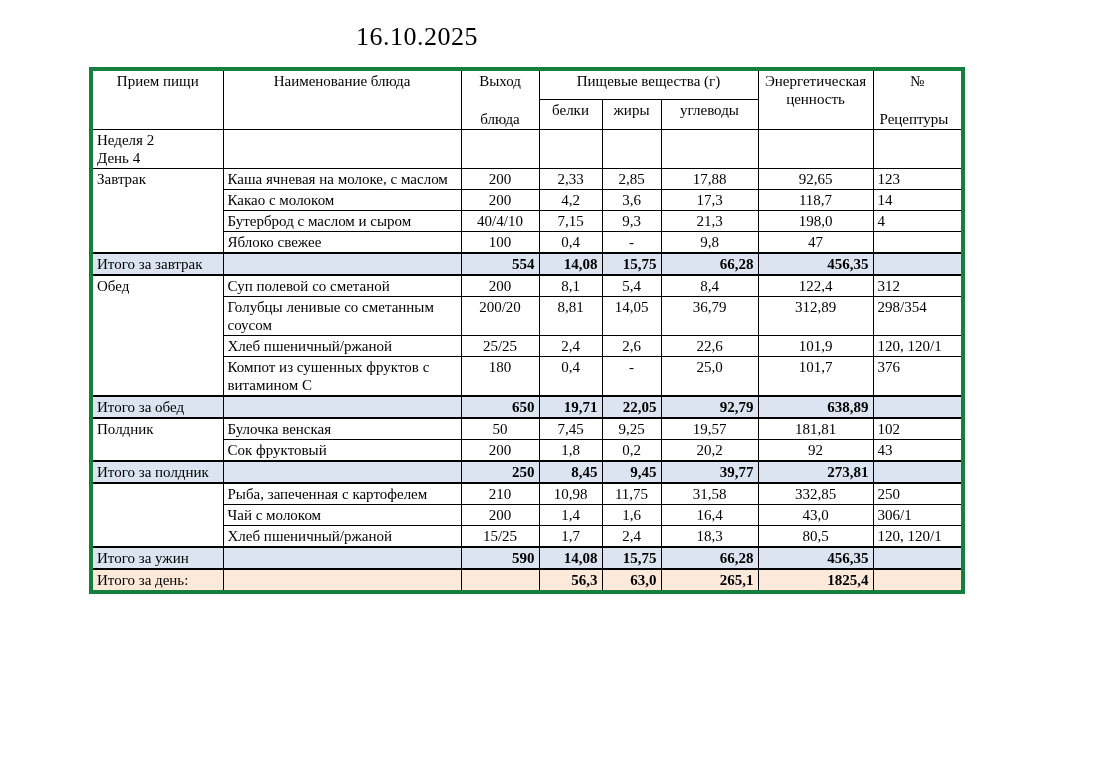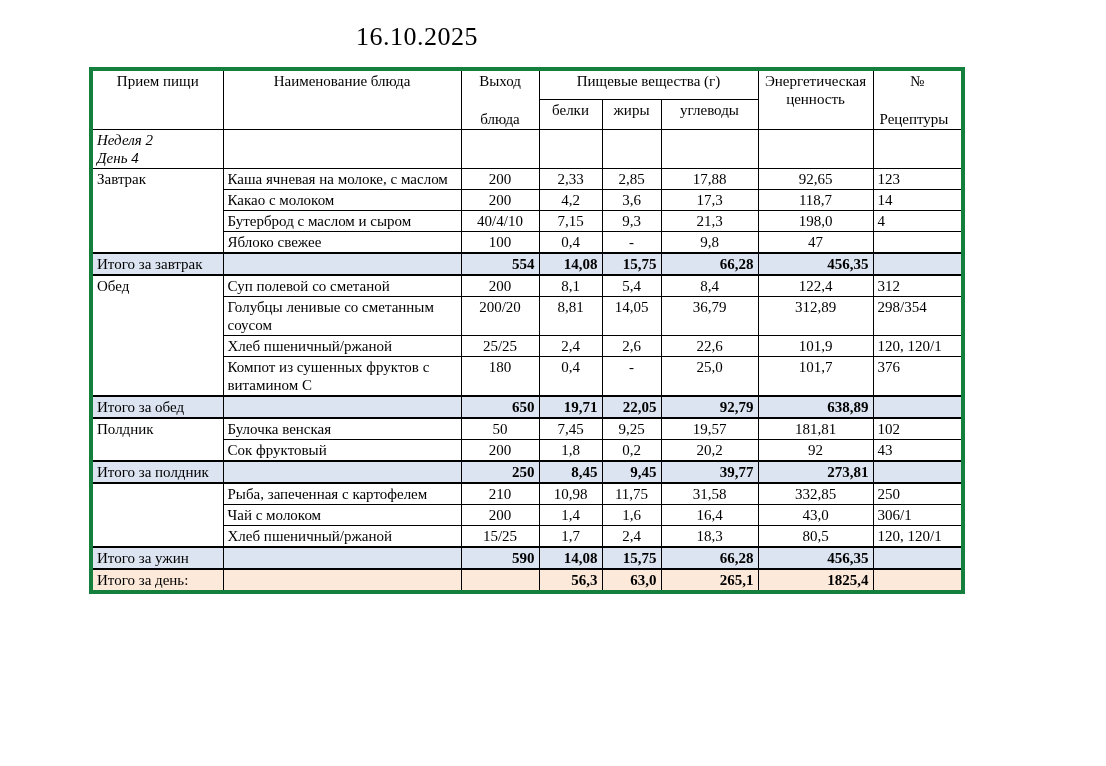--- a/index.html
+++ b/index.html
@@ -26,21 +26,21 @@
   .h30 { height:30px; }
   .hsplit { height:56px; display:flex; flex-direction:column; justify-content:space-between; }
   .hsplit .bottom-left { align-self:flex-start; padding-left:2px; }
   
   .h21 { height:21px; }
   .h34 { height:34px; }
   td.sec { vertical-align:top; padding-left:5px; }
   td.dish { vertical-align:bottom; padding:2px 5px 3px 5px; }
   td.c { text-align:center; }
   td.recipe { text-align:left; padding-left:5px; }
-  td.note { line-height:1.08; padding-top:2px;font-style:italic; }
+  td.note { line-height:1.08; padding-top:2px; }
   tr.total td {
     background:var(--total-bg,#dbe4f0);
     border-top:2px solid #000; border-bottom:2px solid #000;
     vertical-align:middle;
   }
   tr.daytotal td { background:var(--day-bg,#fce9d9); }
   tr.total td.num { font-weight:bold; text-align:right; }
 </style>
 </head>
 <body>

